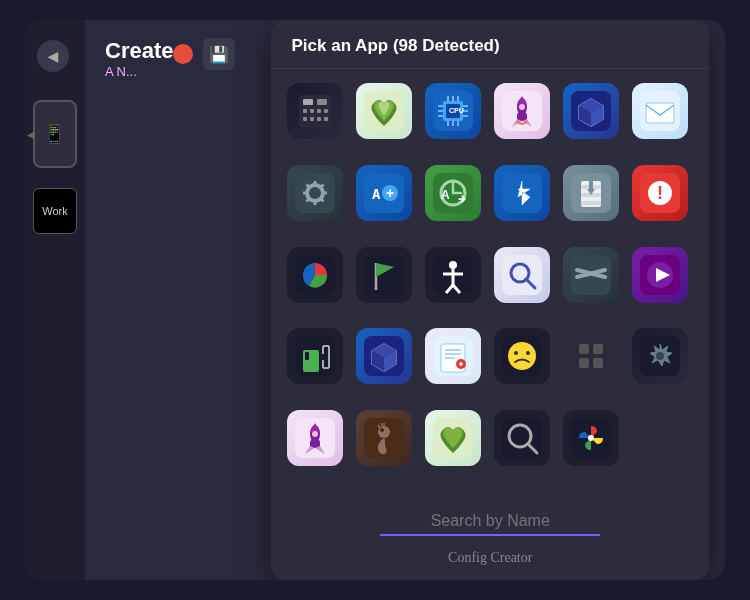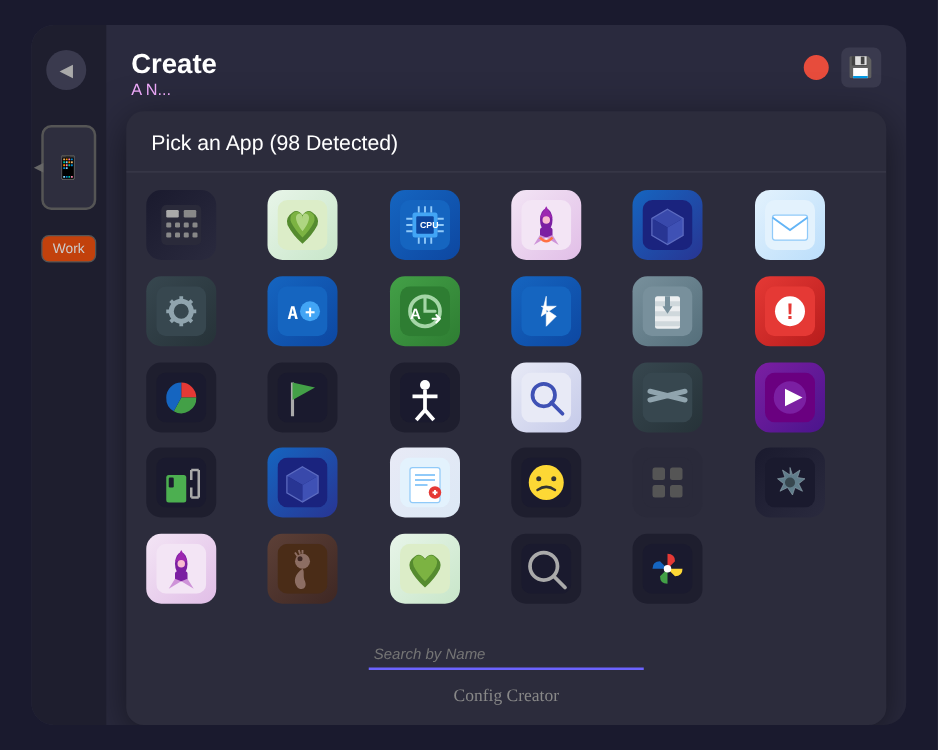--- a/index.html
+++ b/index.html
@@ -74,35 +74,34 @@
     .sidebar-phone-icon::after {
       content: '◀';
       position: absolute;
       left: -8px;
       color: #666;
       font-size: 10px;
     }
 
     .work-badge {
       margin-top: 20px;
-      background: #c2410c;
+      background: #000000;
       border: 1px solid #555;
       border-radius: 6px;
-      padding: 4px 8px;
+      padding: 16px 8px;
       color: #ccc;
       font-size: 11px;
       cursor: pointer;
     }
 
     
     .main-content {
       margin-left: 60px;
       flex: 1;
       display: flex;
-      flex-direction: column;
       position: relative;
     }
 
     
     .header {
       padding: 18px 20px 10px 20px;
       display: flex;
       align-items: flex-start;
       justify-content: space-between;
     }
@@ -157,21 +156,21 @@
       box-shadow: 0 8px 32px rgba(0,0,0,0.5);
     }
 
     .dialog-header {
       padding: 16px 20px 12px 20px;
       border-bottom: 1px solid #3a3a4a;
     }
 
     .dialog-title {
       font-size: 17px;
-      font-weight: 400;
+      font-weight: 700;
       color: #ffffff;
     }
 
     
     .app-grid {
       flex: 1;
       padding: 14px 16px;
       display: grid;
       grid-template-columns: repeat(6, 1fr);
       gap: 8px;
@@ -236,24 +235,24 @@
       max-width: 220px;
       position: relative;
     }
 
     .search-input {
       width: 100%;
       background: transparent;
       border: none;
       border-bottom: 2px solid #6c63ff;
       color: #ccc;
-      font-size: 12px;
+      font-size: 16px;
       padding: 4px 4px 4px 4px;
+      text-align: center;
       outline: none;
-      font-style: italic;
     }
 
     
     .dialog-footer {
       padding: 8px 16px 14px 16px;
       text-align: center;
       color: #888;
       font-size: 14px;
       font-family: Liberation Serif, serif;
     }

